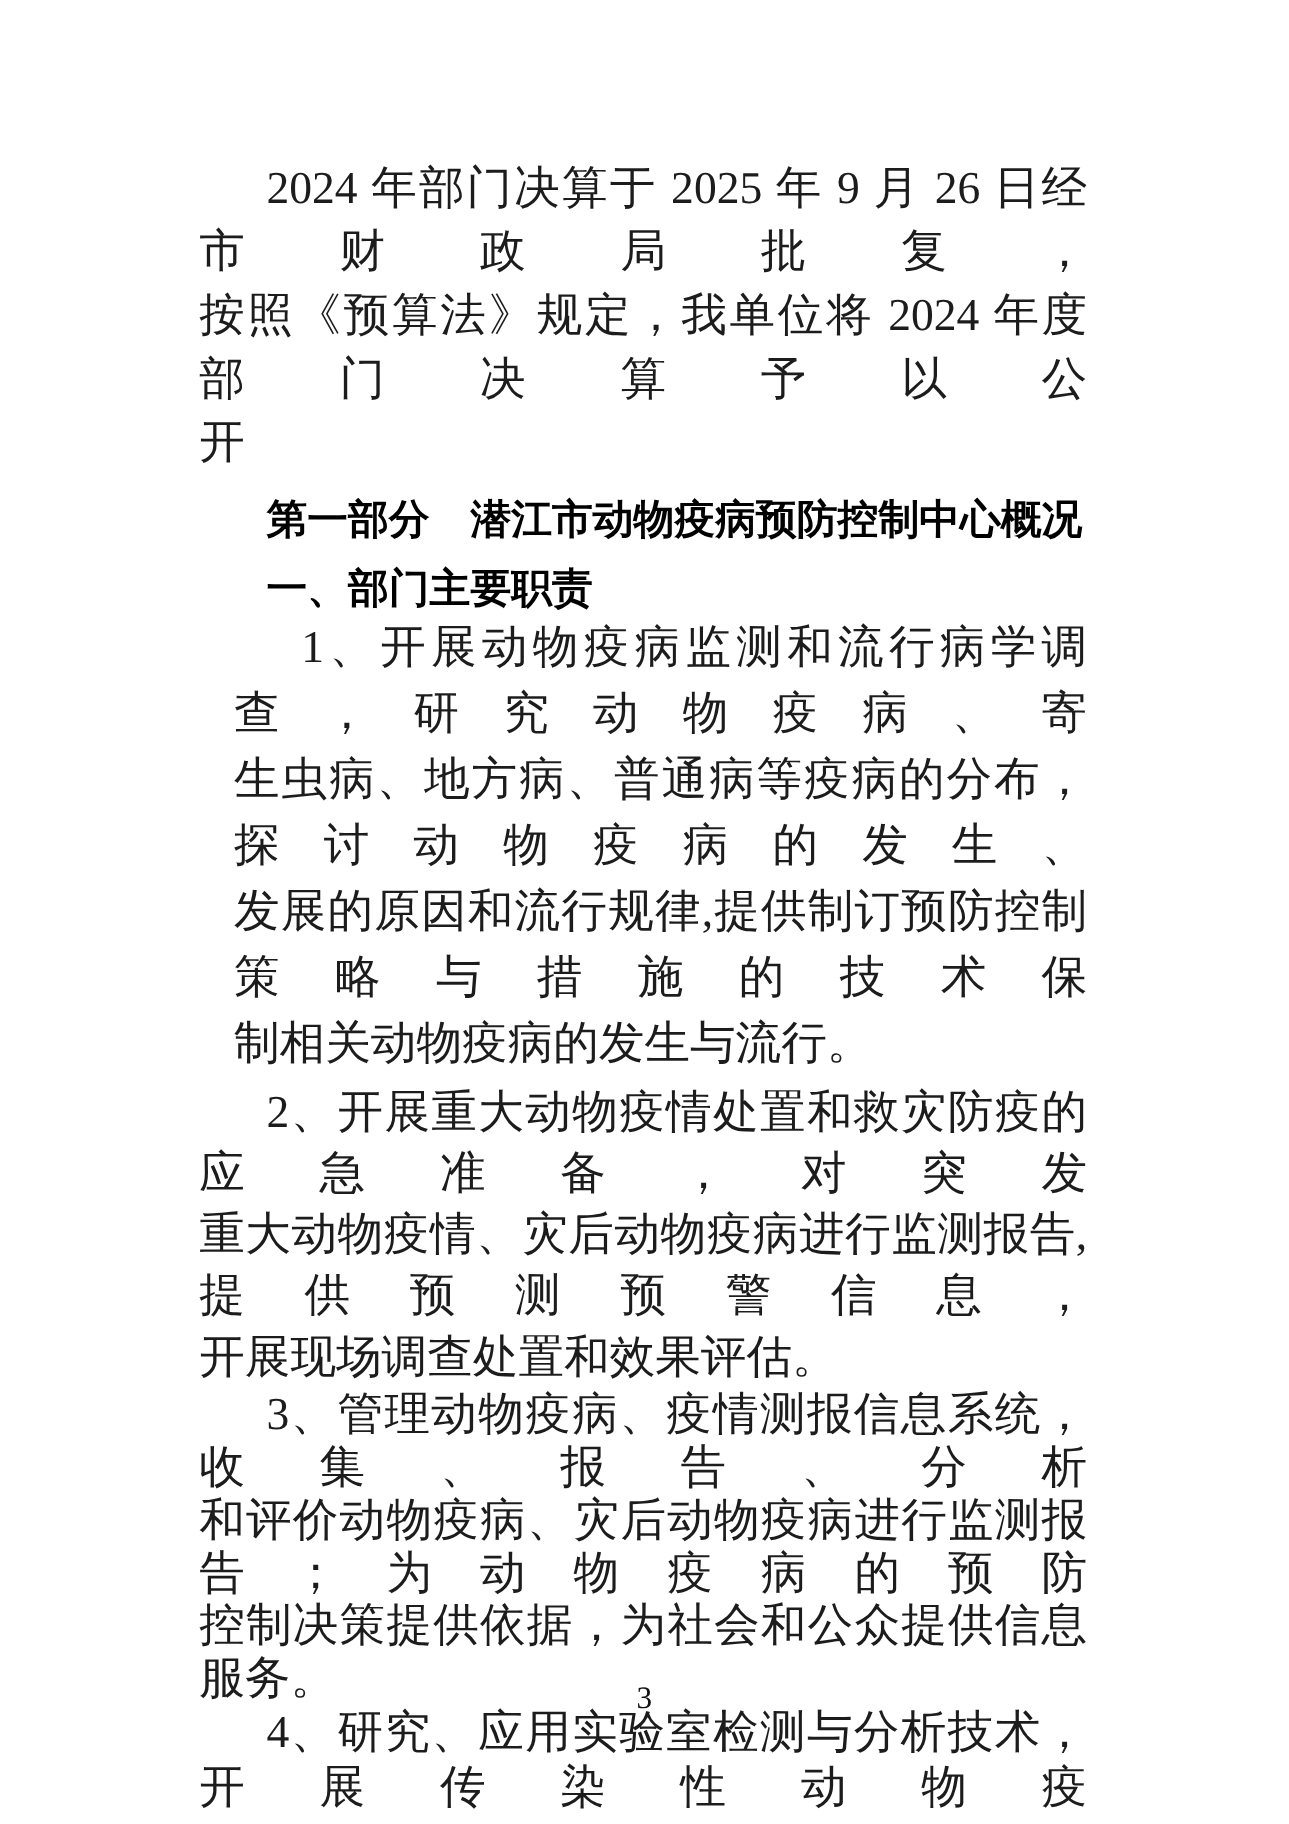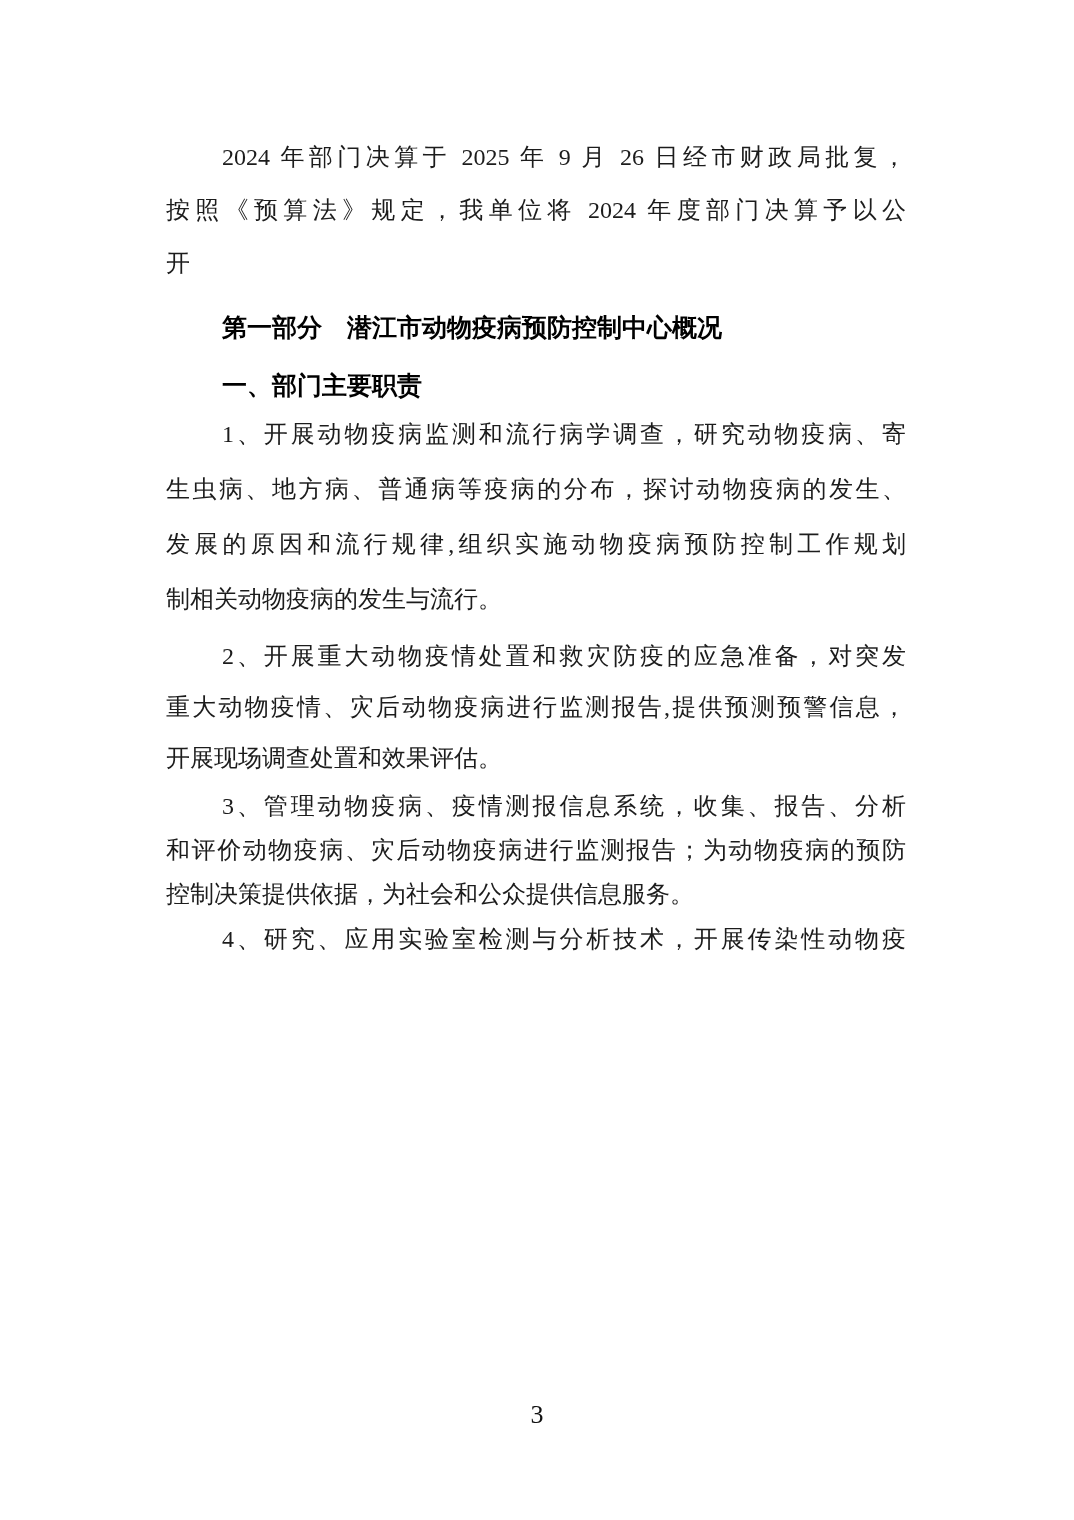--- a/index.html
+++ b/index.html
@@ -16,45 +16,45 @@
     font-family: "Liberation Serif", serif;
     overflow: hidden;
   }
   .content {
     position: absolute;
     left: 166px;
     top: 131px;
     width: 740px;
   }
   .line {
-    font-size: 24px;
+    font-size: 38px;
     text-align: justify;
     text-align-last: justify;
     text-justify: inter-character;
   }
   .line.indent { text-indent: 56px; }
   .line.short  { text-align-last: left; }
 
   .intro .line { line-height: 53px; }
 
   .heading {
     font-family: "Liberation Sans", sans-serif;
     font-weight: bold;
     color: #000000;
-    font-size: 25px;
+    font-size: 34px;
     line-height: 40px;
     text-indent: 56px;
     text-align: left;
     text-align-last: left;
   }
   .heading.h1 { margin-top: 17px; }
   .heading.h2 { margin-top: 18px; }
 
   .para-1 { margin-top: 2px; }
-  .para-1 .line { line-height: 55px; }
+  .para-1 .line { line-height: 55px; margin-left: 29px; }
   .para-2 { margin-top: 4px; }
   .para-2 .line { line-height: 51px; font-family: Liberation Serif, serif; }
   .para-3 { margin-top: 0; }
   .para-3 .line { line-height: 44px; }
   .para-4 { margin-top: 0; }
   .para-4 .line { line-height: 46px; }
 
   .page-number {
     position: absolute;
     top: 1400px;
@@ -78,21 +78,21 @@
       <div class="line short">开</div>
     </div>
 
     <div class="heading h1">第一部分　潜江市动物疫病预防控制中心概况</div>
 
     <div class="heading h2">一、部门主要职责</div>
 
     <div class="para-1">
       <div class="line indent">1、开展动物疫病监测和流行病学调查，研究动物疫病、寄</div>
       <div class="line">生虫病、地方病、普通病等疫病的分布，探讨动物疫病的发生、</div>
-      <div class="line">发展的原因和流行规律,组织实施动物疫病预防控制工作规划</div>
+      <div class="line">发展的原因和流行规律,提供制订预防控制策略与措施的技术保</div>
       <div class="line short">制相关动物疫病的发生与流行。</div>
     </div>
 
     <div class="para-2">
       <div class="line indent">2、开展重大动物疫情处置和救灾防疫的应急准备，对突发</div>
       <div class="line">重大动物疫情、灾后动物疫病进行监测报告,提供预测预警信息，</div>
       <div class="line short">开展现场调查处置和效果评估。</div>
     </div>
 
     <div class="para-3">

